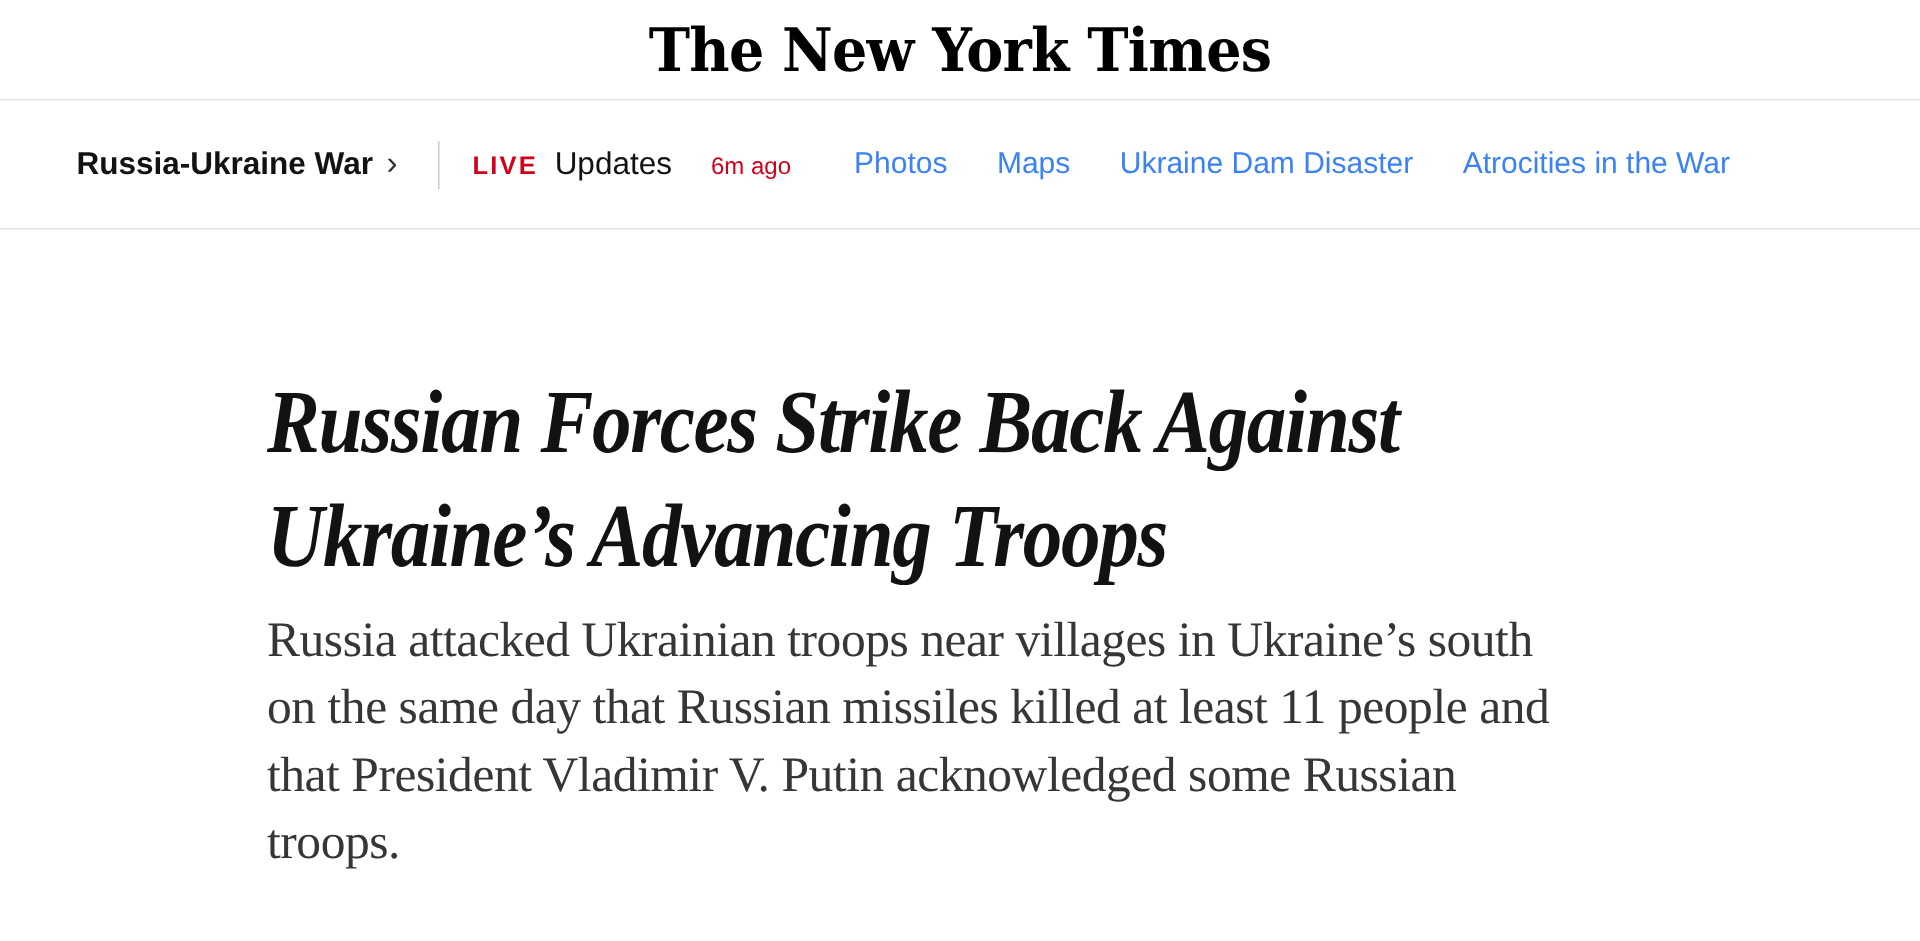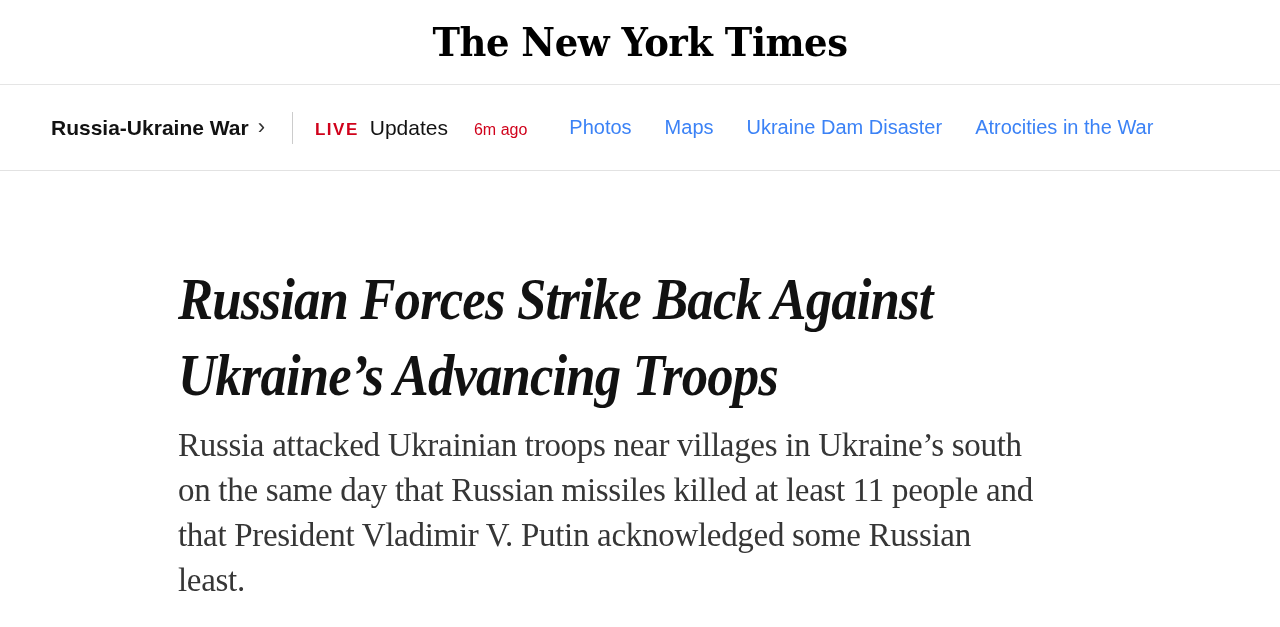--- a/index.html
+++ b/index.html
@@ -5,21 +5,21 @@
   * { margin: 0; padding: 0; box-sizing: border-box; }
   html, body {
     width: 1280px; height: 627px;
     background: #ffffff;
     overflow: hidden;
     font-family: "Liberation Sans", sans-serif;
   }
 
   
   .masthead {
-    height: 85px;
+    height: 67px;
     display: flex;
     align-items: center;
     justify-content: center;
     border-bottom: 1px solid #e5e5e5;
   }
   .nyt-logo {
     font-family: "DejaVu Serif", serif;
     font-weight: 700;
     font-size: 37px;
     letter-spacing: -0.5px;
@@ -154,15 +154,15 @@
 
 <main class="article">
   <h1 class="headline">
     <span class="hl-line">Russian Forces Strike Back Against</span>
     <span class="hl-line">Ukraine’s Advancing Troops</span>
   </h1>
   <p class="summary">
     <span class="sum-line">Russia attacked Ukrainian troops near villages in Ukraine’s south</span>
     <span class="sum-line">on the same day that Russian missiles killed at least 11 people and</span>
     <span class="sum-line">that President Vladimir V. Putin acknowledged some Russian</span>
-    <span class="sum-line">least.</span>
+    <span class="sum-line">troops.</span>
   </p>
 </main>
 
 </body></html>

